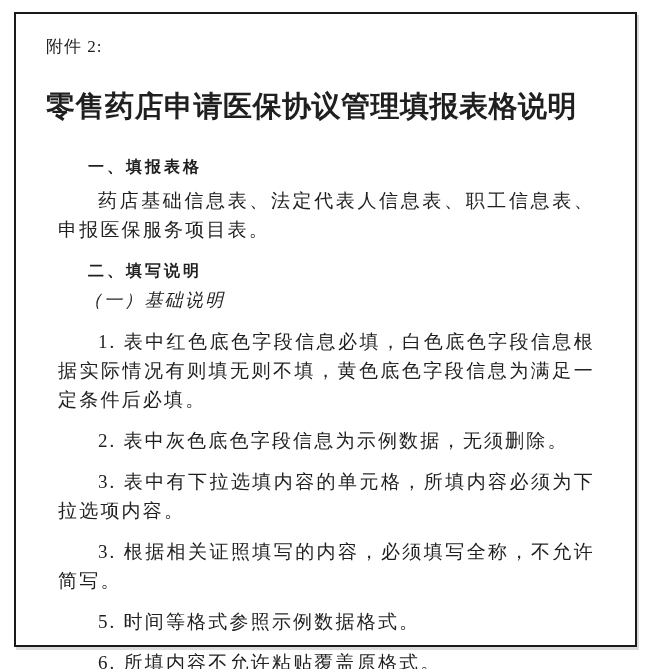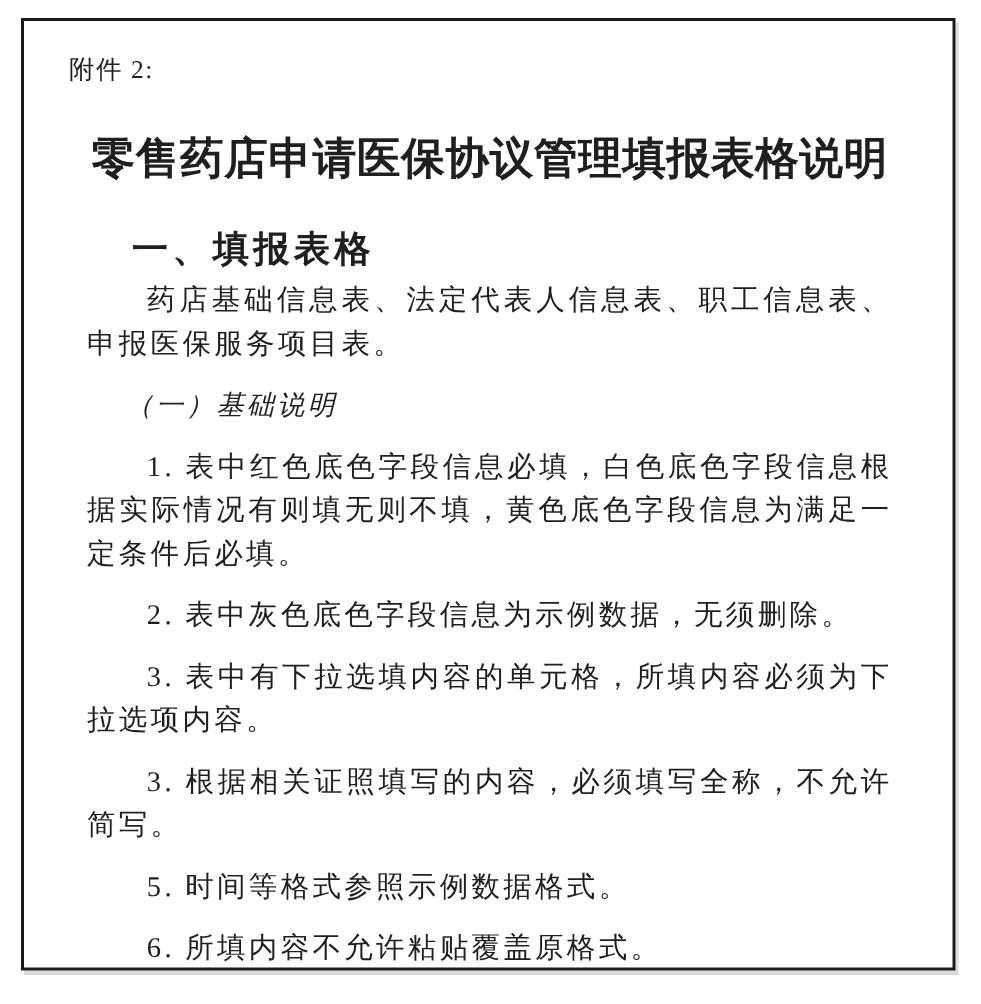--- a/index.html
+++ b/index.html
@@ -31,30 +31,29 @@
   .attachment {
     font-size: 17px;
     line-height: 22px;
     letter-spacing: 1px;
   }
   .doc-title {
     margin-top: 30px;
     font-size: 29px;
     line-height: 36px;
     font-weight: bold;
-    text-align: center;
     letter-spacing: 0.5px;
     white-space: nowrap;
   }
   .sec-heading {
     margin-top: 28px;
     padding-left: 42px;
     font-family: "Liberation Sans", "DejaVu Sans", sans-serif;
     font-weight: bold;
-    font-size: 24px;
+    font-size: 16px;
     line-height: 30px;
     letter-spacing: 3px;
   }
   .sec-heading.second {
     margin-top: 0;
   }
   .para {
     margin: 12px;
     font-size: 19px;
     line-height: 29px;
@@ -81,20 +80,21 @@
   <div class="frame">
 
     <div class="attachment">附件 2:</div>
 
     <h1 class="doc-title">零售药店申请医保协议管理填报表格说明</h1>
 
     <div class="sec-heading">一、填报表格</div>
 
     <p class="para first">药店基础信息表、法定代表人信息表、职工信息表、申报医保服务项目表。</p>
 
+    <div class="sec-heading second">二、填写说明</div>
 
     <p class="sub-heading">（一）基础说明</p>
 
     <p class="para">1. 表中红色底色字段信息必填，白色底色字段信息根据实际情况有则填无则不填，黄色底色字段信息为满足一定条件后必填。</p>
     <p class="para">2. 表中灰色底色字段信息为示例数据，无须删除。</p>
     <p class="para">3. 表中有下拉选填内容的单元格，所填内容必须为下拉选项内容。</p>
     <p class="para">3. 根据相关证照填写的内容，必须填写全称，不允许简写。</p>
     <p class="para">5. 时间等格式参照示例数据格式。</p>
     <p class="para">6. 所填内容不允许粘贴覆盖原格式。</p>
 

